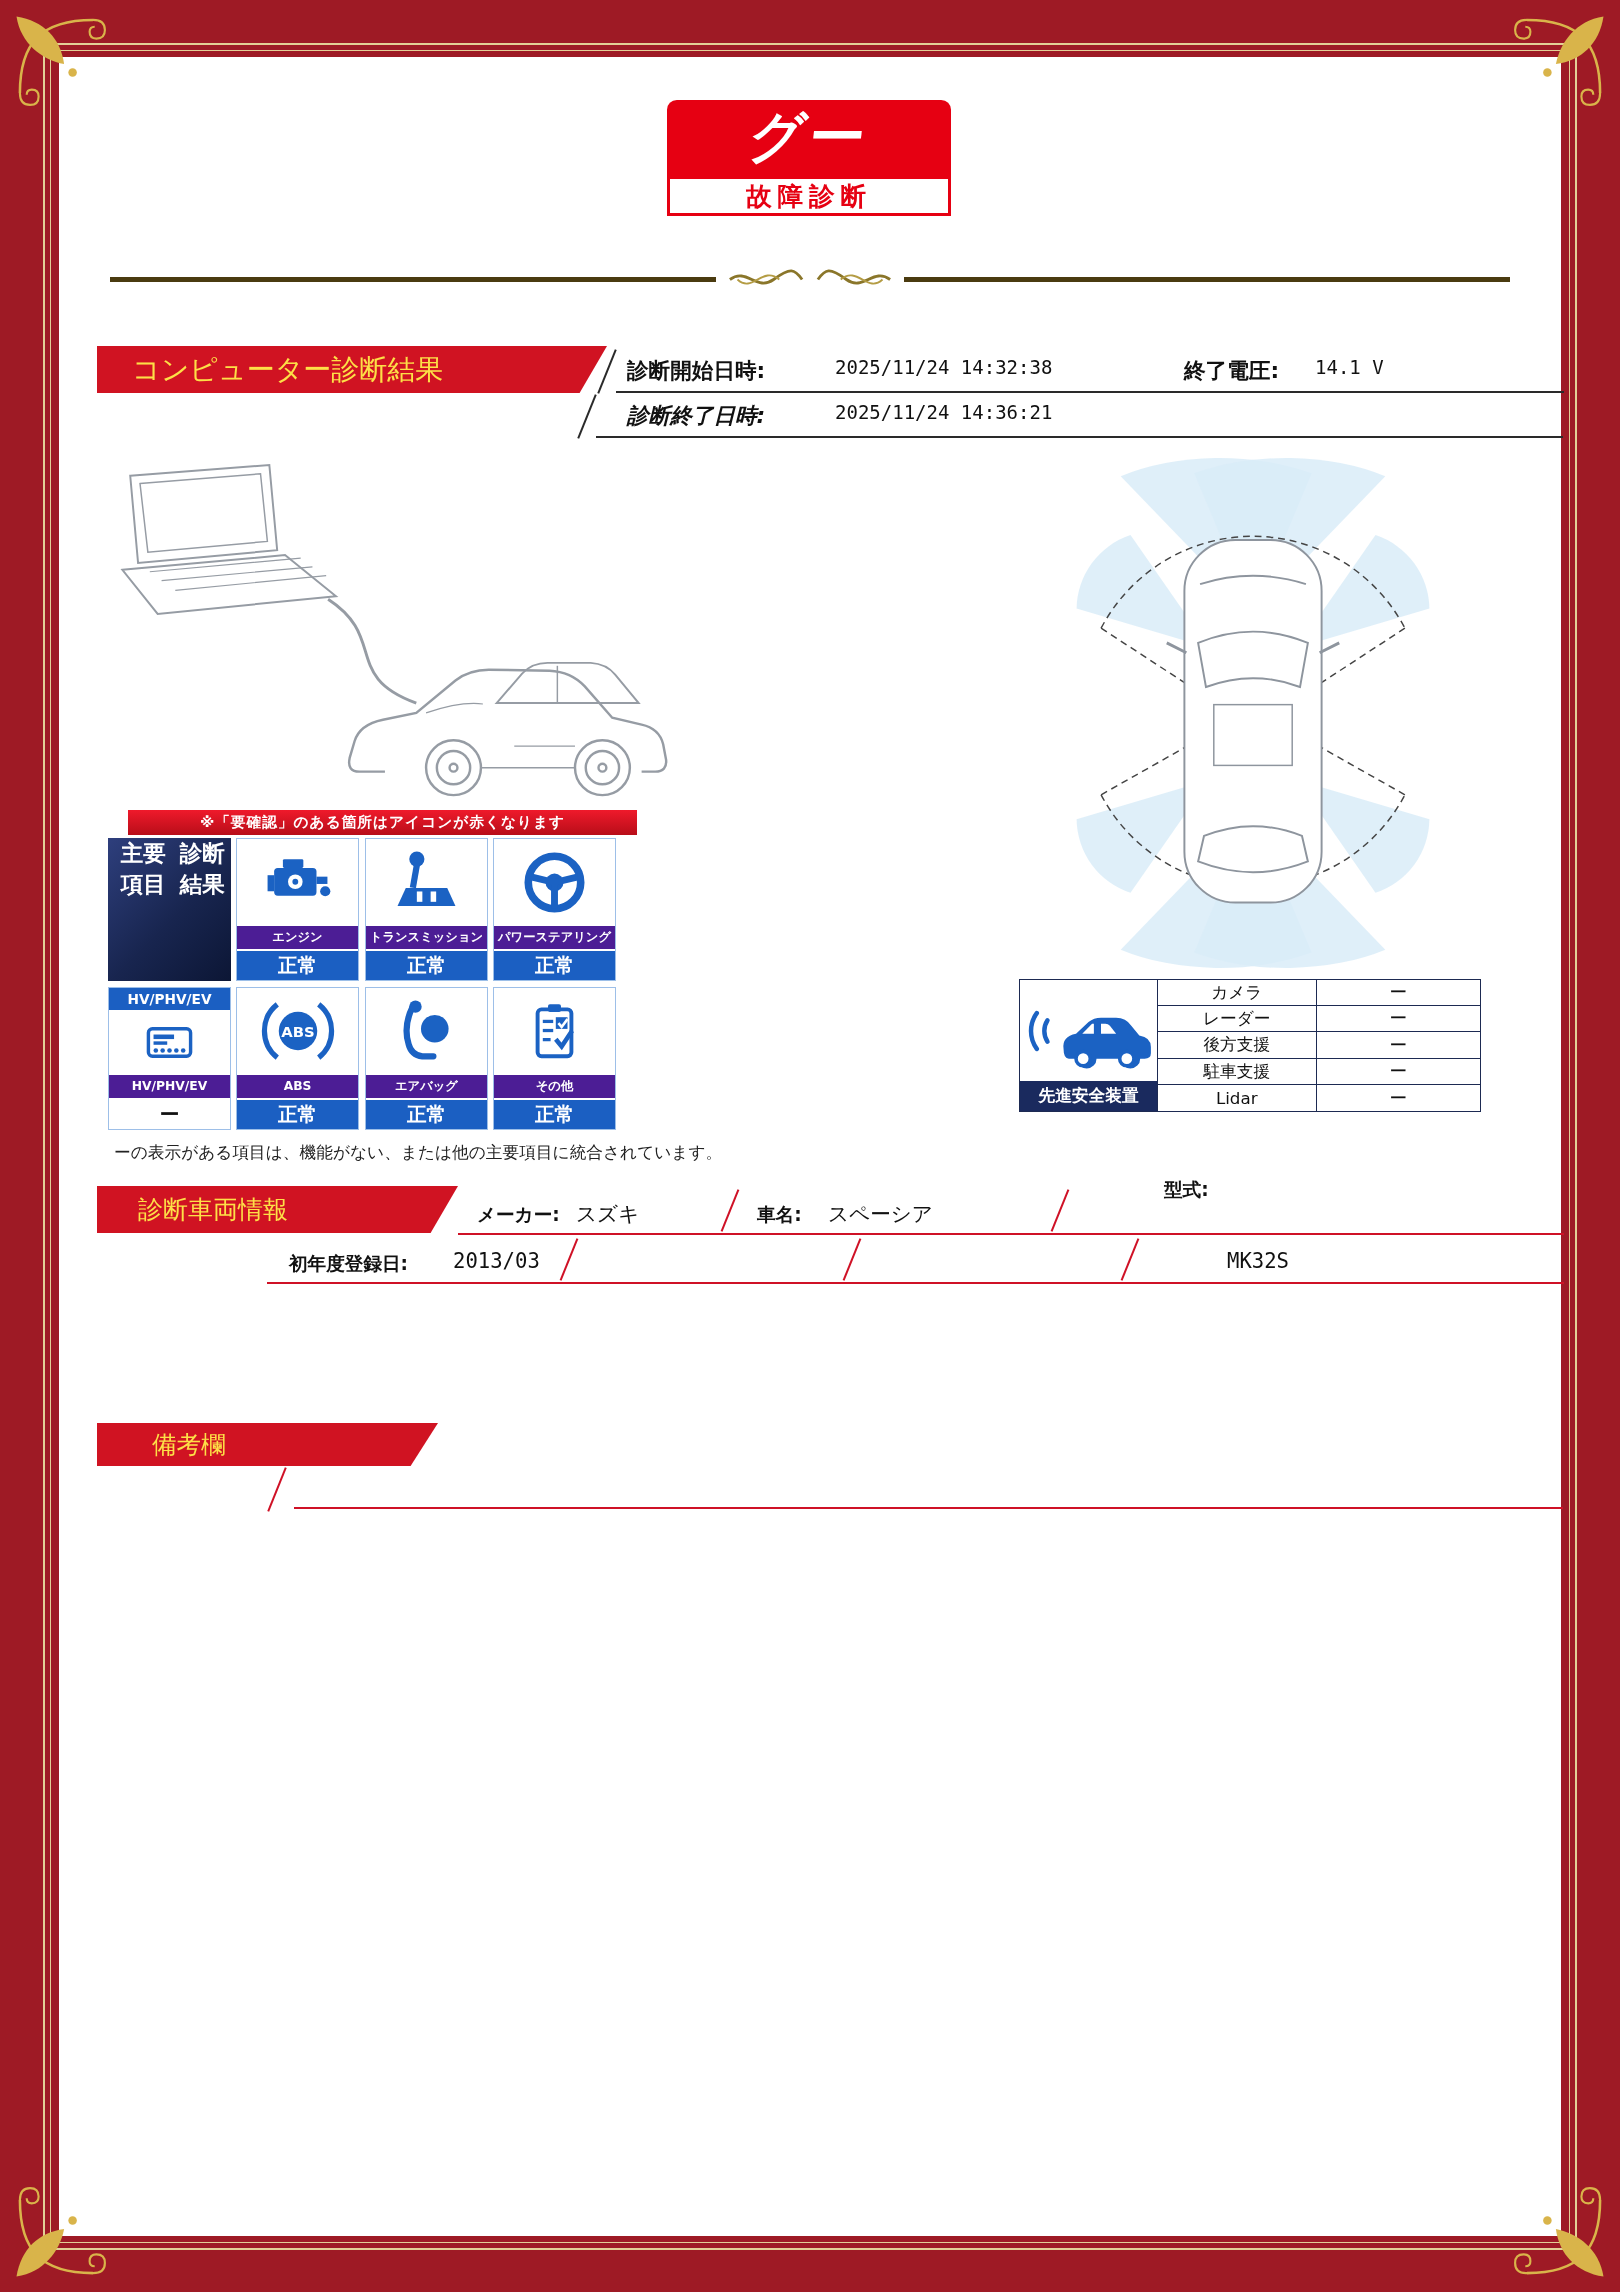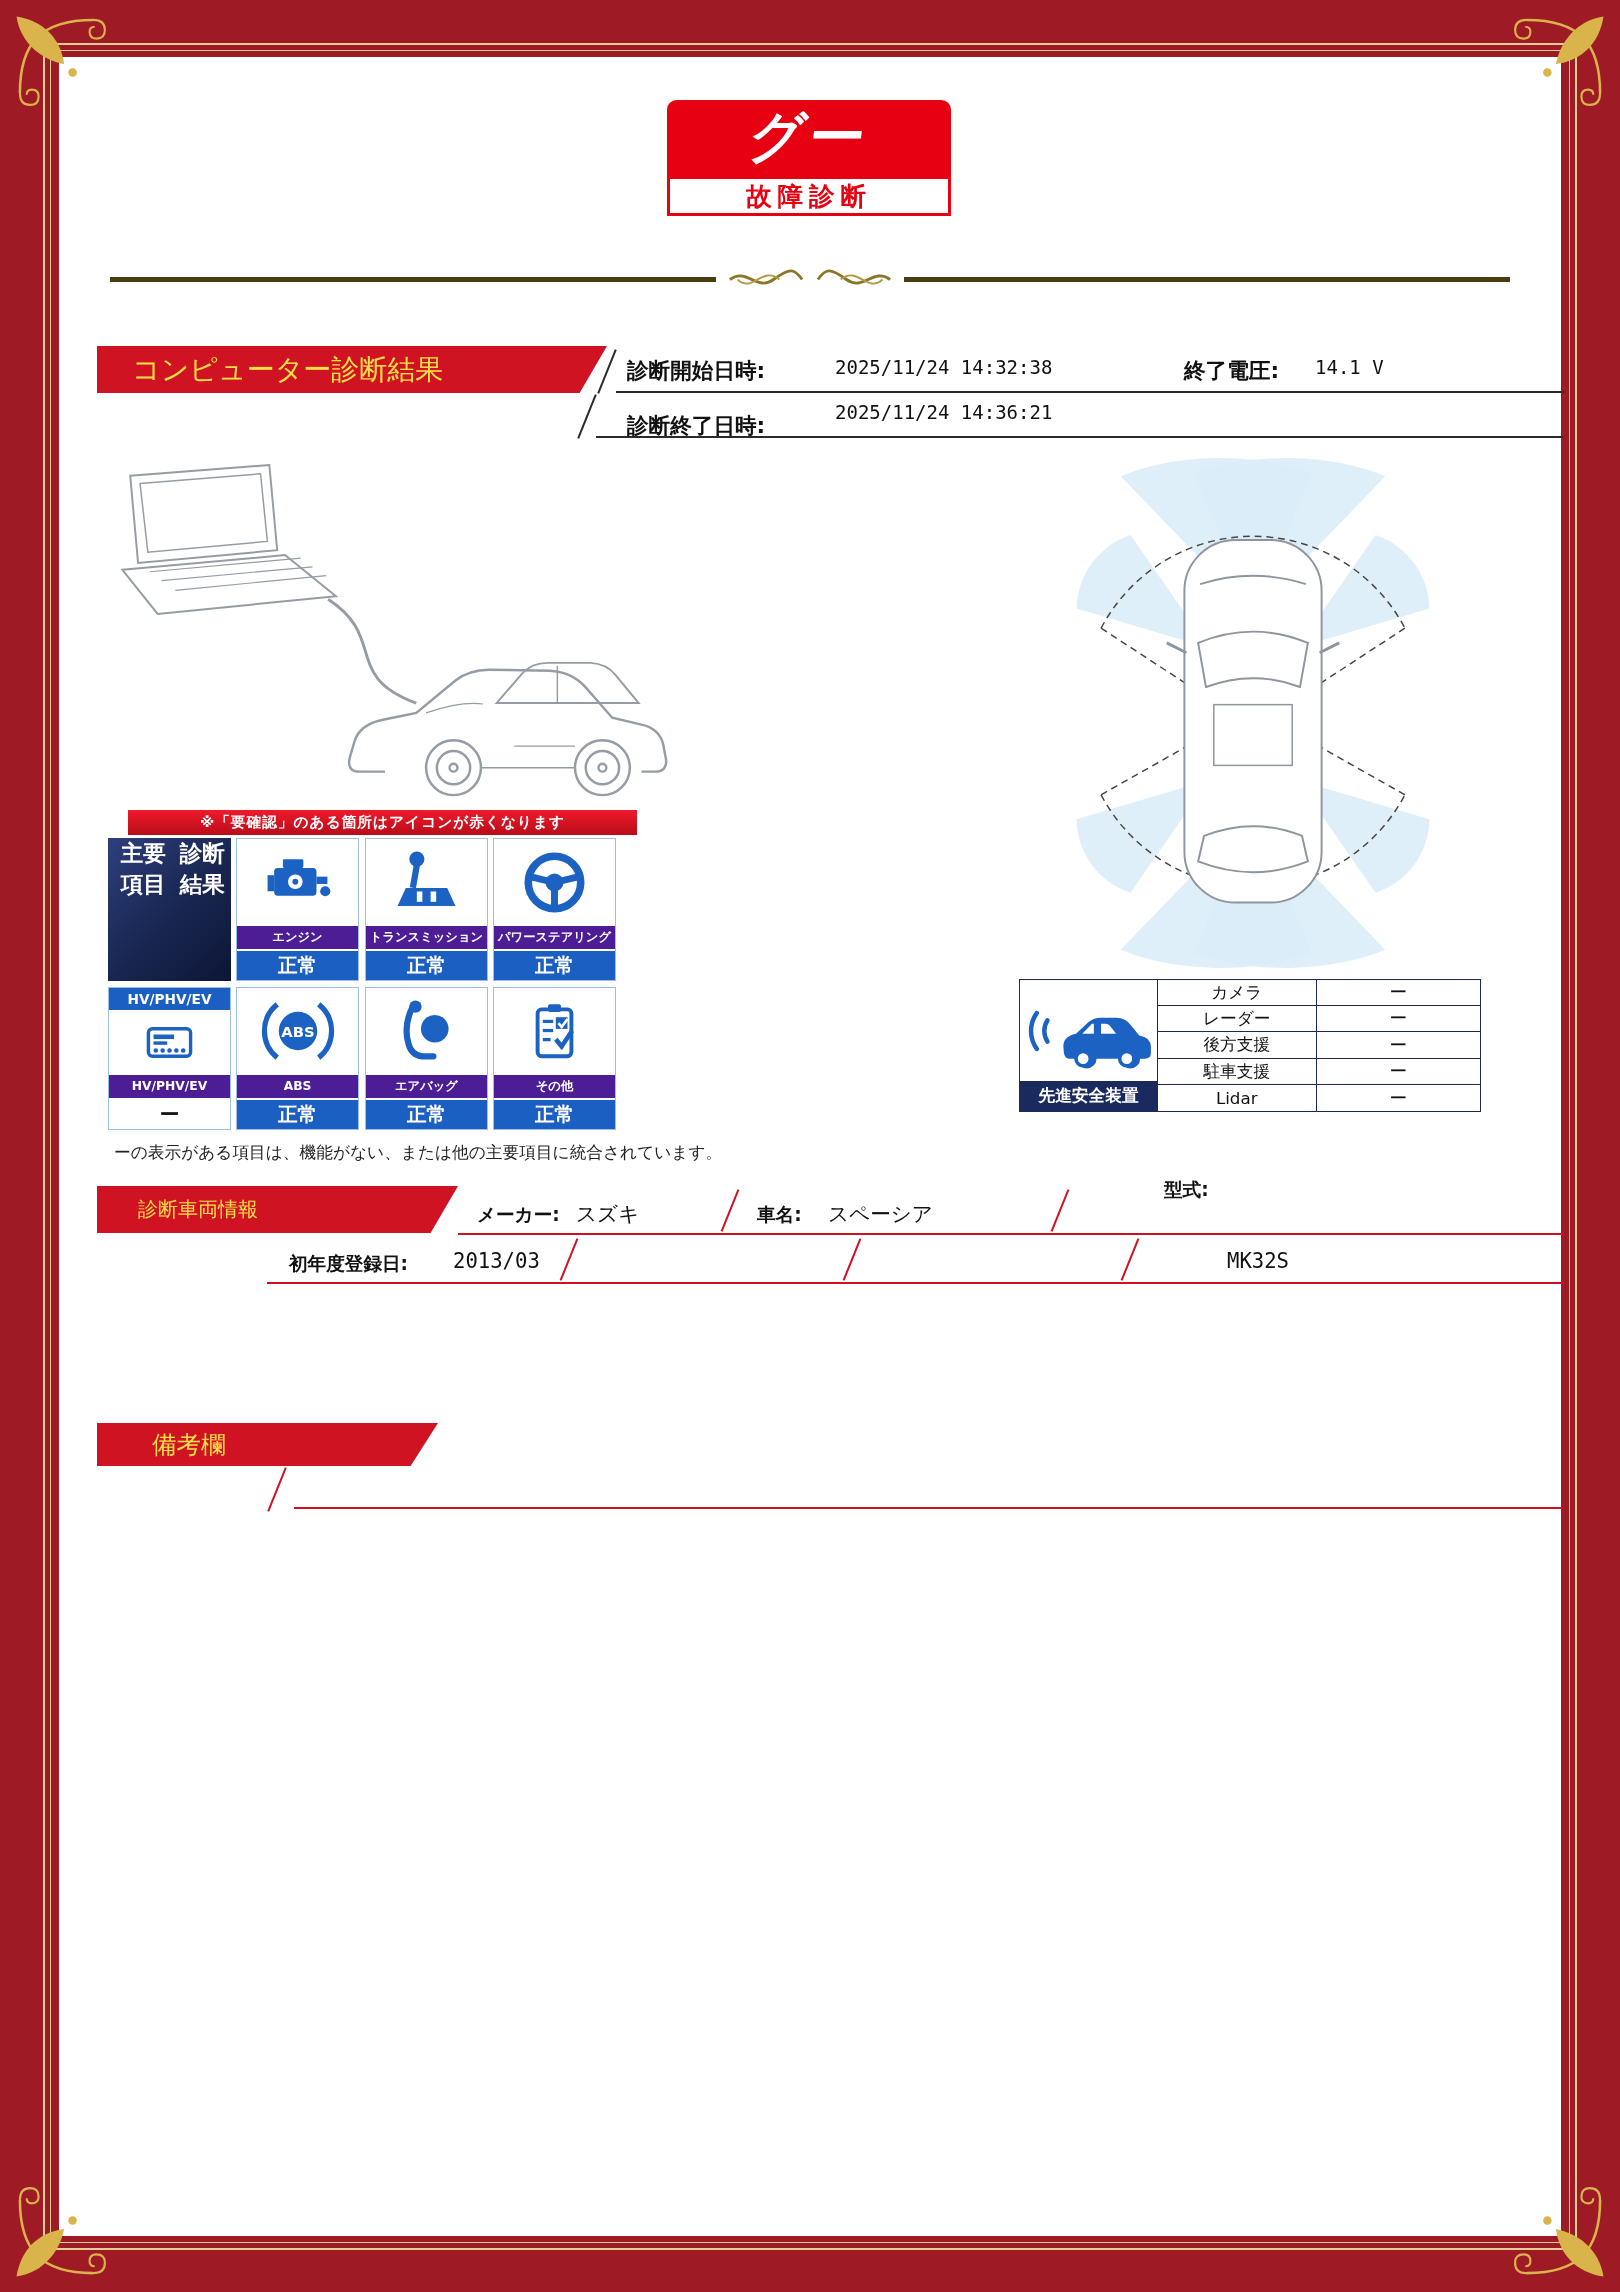--- a/index.html
+++ b/index.html
@@ -24,21 +24,21 @@
   
   .title-row { position:absolute; left:110px; right:110px; top:243px; height:73px; display:flex; align-items:center; gap:11.8px; }
   .title-line { flex:1; height:4.9px; background:#4a3b10; }
   .title-text { font-size:63px; font-weight:700; color:#6b5c12; letter-spacing:2px; white-space:nowrap; }
   .swirl { width:76px; height:29px; flex:none; }
 
   
   .banner { position:absolute; background:#d01322; color:#fde047; font-weight:400; display:flex; align-items:center;
             clip-path:polygon(0 0, 100% 0, calc(100% - 27.4px) 100%, 0 100%); }
   #diag-banner { left:97px; top:346px; width:510px; height:47px; font-size:28px; padding-left:35px; }
-  #vehicle-banner { left:97px; top:1186px; width:361px; height:47px; font-size:20px; padding-left:41px; }
+  #vehicle-banner { left:97px; top:1186px; width:361px; height:47px; font-size:25px; padding-left:41px; }
   #remarks-banner { left:97px; top:1423px; width:341px; height:43px; font-size:24.5px; padding-left:55px; }
 
   .lbl { position:absolute; font-weight:700; color:#111; font-size:21.6px; white-space:nowrap; }
   .val { position:absolute; font-family:"DejaVu Sans Mono", monospace; font-size:19px; color:#111; white-space:nowrap; }
   .lbl.sm { font-size:18.6px; }
   .val.sm { font-size:20.6px; }
   .val.jp { font-family:"DejaVu Sans", sans-serif; }
   .hline { position:absolute; height:2px; background:#2a2a2a; }
   .rline { position:absolute; height:2px; background:#cf1126; }
   .slash { position:absolute; width:2px; background:#2a2a2a; transform:rotate(22deg); }
@@ -151,21 +151,21 @@
     <div class="title-line"></div>
   </div>
 
   <div class="banner" id="diag-banner">コンピューター診断結果</div>
   <div class="lbl" style="left:627px; top:356px;">診断開始日時:</div>
   <div class="val" style="left:835px; top:356px;">2025/11/24 14:32:38</div>
   <div class="lbl" style="left:1184px; top:356px;">終了電圧:</div>
   <div class="val" style="left:1315px; top:356px;">14.1 V</div>
   <div class="hline" style="left:616px; top:391px; width:948px;"></div>
   <div class="slash" style="left:606px; top:348px; height:47px;"></div>
-  <div class="lbl" style="left:627px; top:411px;">診断終了日時:</div>
+  <div class="lbl" style="left:627px; top:401px;font-style:italic;">診断終了日時:</div>
   <div class="val" style="left:835px; top:401px;">2025/11/24 14:36:21</div>
   <div class="hline" style="left:596px; top:436px; width:967px;"></div>
   <div class="slash" style="left:586px; top:393px; height:47px;"></div>
 
   <svg class="laptop-car" viewBox="0 0 590 360">
     <g fill="none" stroke="#969ca4" stroke-width="2">
       <path d="M38,20 L180,9 L188,96 L46,109 Z"></path>
       <path d="M48,28 L171,18 L178,87 L56,98 Z" stroke-width="1.5"></path>
       <path d="M30,116 L196,101 L248,143 L66,161 Z"></path>
       <path d="M58,118 L212,104 M70,127 L224,113 M84,137 L238,122" stroke-width="1.2"></path>

